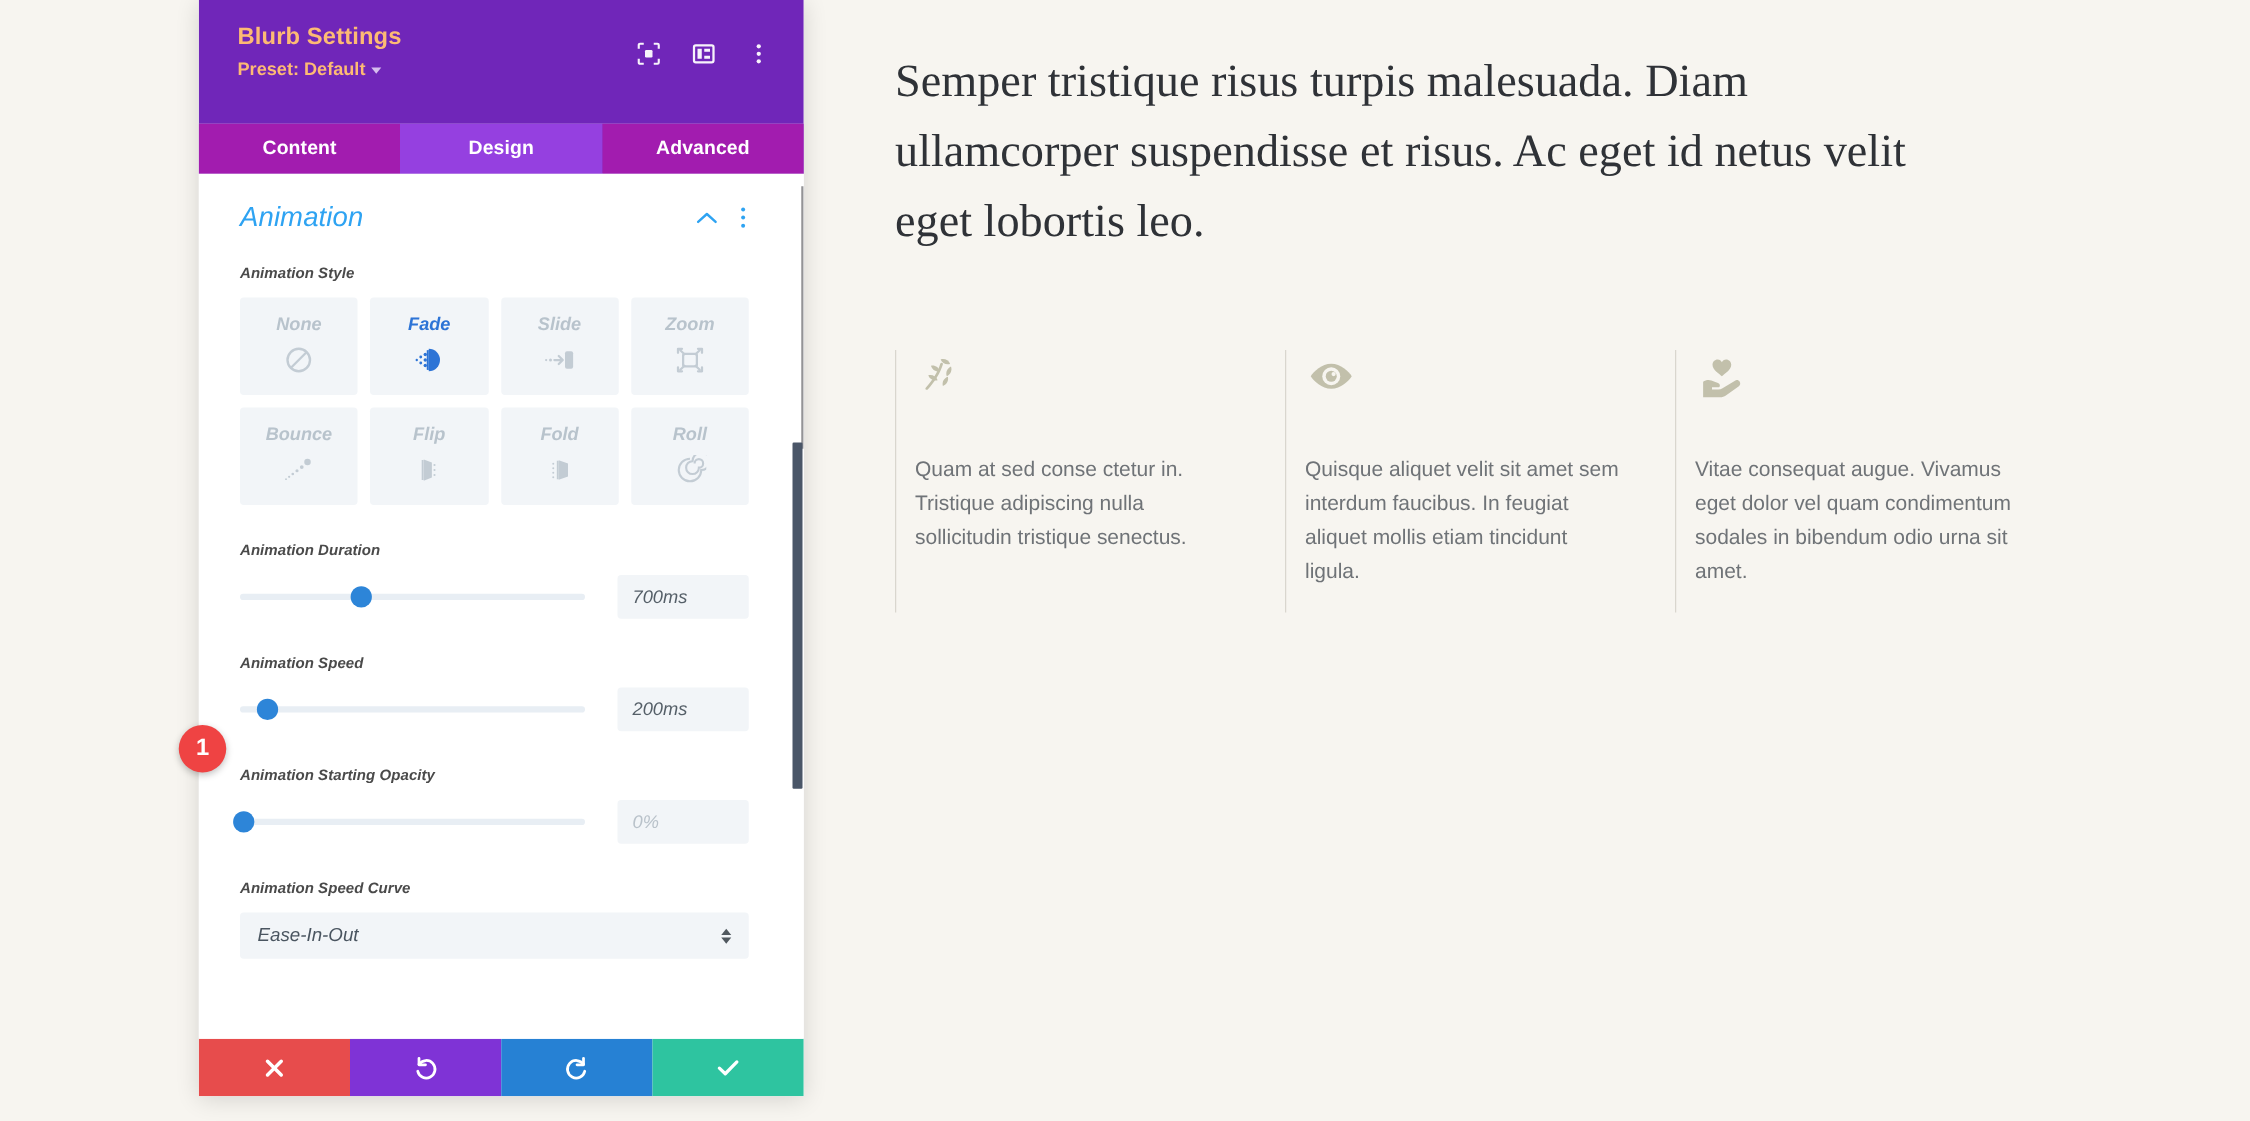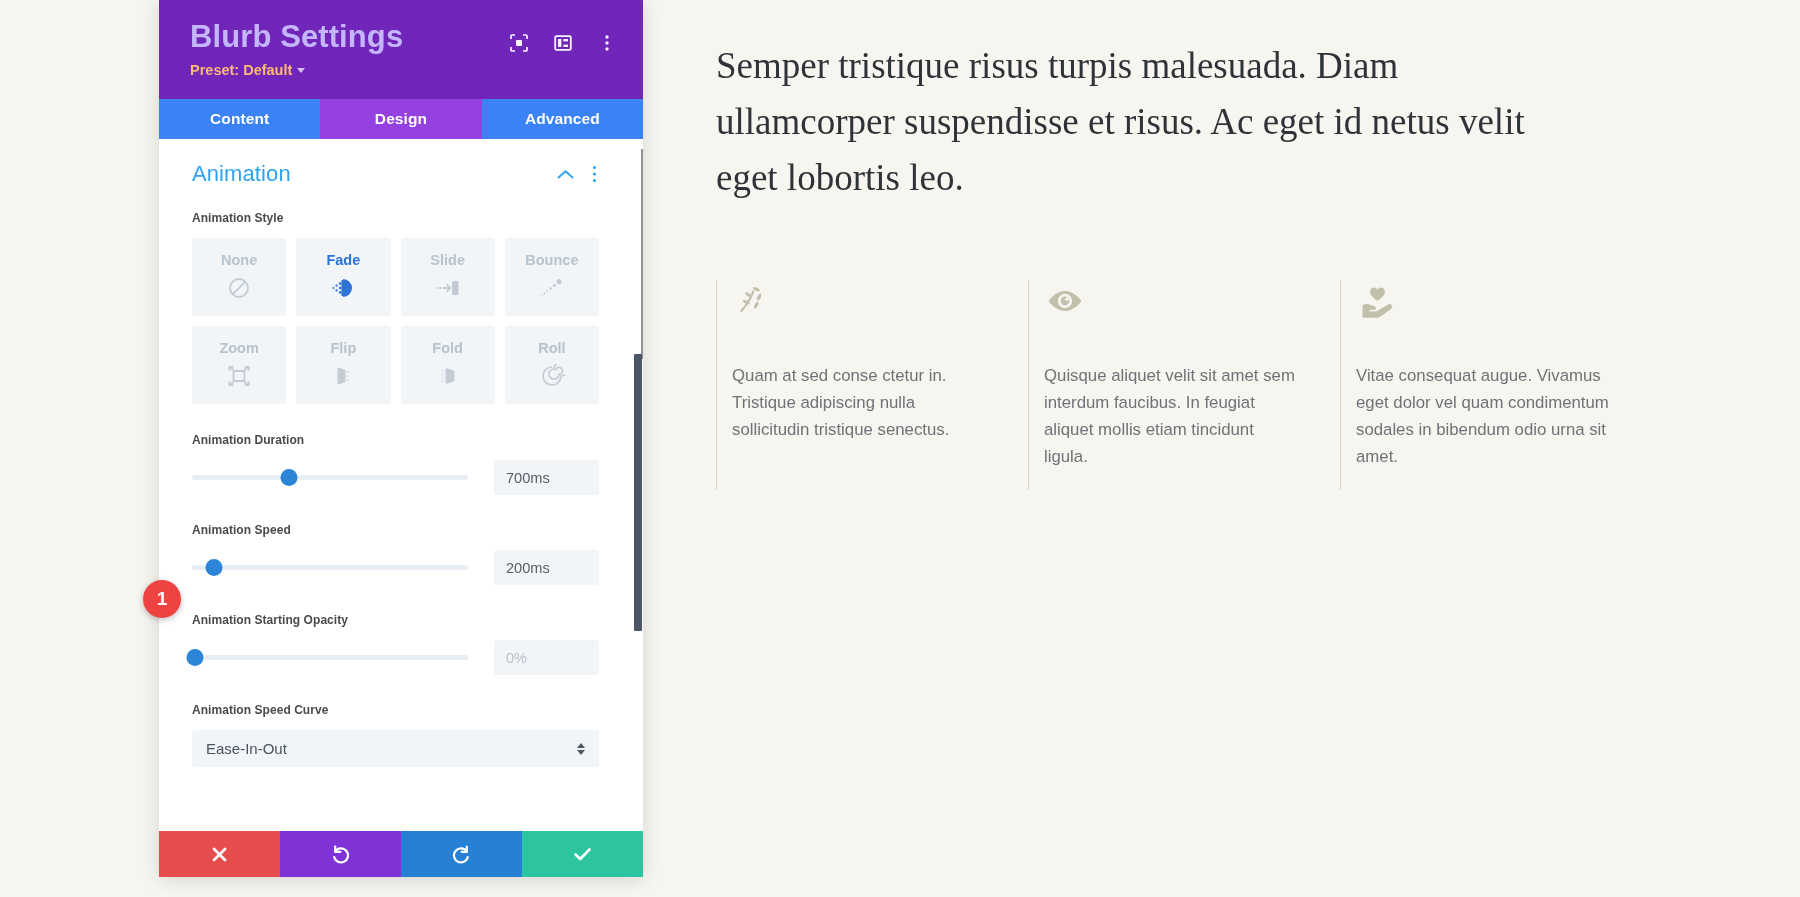--- a/index.html
+++ b/index.html
@@ -36,22 +36,22 @@
     background: #7026b9;
     padding: 14px 22px 12px 31px;
     display: flex;
     align-items: flex-start;
     justify-content: space-between;
     flex: 0 0 auto;
     height: 99px;
   }
   .header-titles { padding-top: 5px; }
   .panel-title {
-    color: #c4b5fd;
-    font-size: 31px;
+    color: #fdba74;
+    font-size: 19px;
     font-weight: bold;
     line-height: 1.15;
     letter-spacing: 0.1px;
   }
   .panel-preset {
     color: #fdba74;
     font-size: 14.5px;
     font-weight: bold;
     margin-top: 7px;
     display: flex;
@@ -91,32 +91,33 @@
   }
   .panel-tab {
     flex: 1;
     display: flex;
     align-items: center;
     justify-content: center;
     color: #ffffff;
     font-size: 15.5px;
     font-weight: bold;
     cursor: pointer;
-    background: #3b82f6;
+    background: #a21caf;
     letter-spacing: .1px;
   }
   .panel-tab.active { background: #9540e0; }
 
   
   .panel-body {
     flex: 1 1 auto;
     position: relative;
     overflow: hidden;
     background: #ffffff;
     padding: 0 0 4px 0;
+    font-style: italic;
   }
   .panel-body-inner {
     padding: 22px 44px 10px 33px;
   }
 
   .section-head {
     display: flex;
     align-items: center;
     justify-content: space-between;
     margin-bottom: 24px;
@@ -460,40 +461,40 @@
             <svg width="26" height="24" viewBox="0 0 26 24">
               <rect x="17" y="5" width="6.5" height="14" rx="1.6" fill="#c3ccd4"></rect>
               <path d="M8.5 12h6.5M12 8.8l3.2 3.2-3.2 3.2" fill="none" stroke="#c3ccd4" stroke-width="1.8" stroke-linecap="round" stroke-linejoin="round"></path>
               <circle cx="5.4" cy="12" r="1.2" fill="#c3ccd4"></circle>
               <circle cx="1.9" cy="12" r="0.9" fill="#c3ccd4"></circle>
             </svg>
           </span>
         </div>
 
         <div class="anim-cell">
+          <span class="anim-label">Zoom</span>
+          <span class="anim-icon">
+            <svg width="26" height="24" viewBox="0 0 26 24" fill="none" stroke="#c3ccd4" stroke-width="1.8" stroke-linecap="round" stroke-linejoin="round">
+              <rect x="7.5" y="7" width="11" height="10" rx="1.2"></rect>
+              <path d="M5.2 4.2l3.4 3.2M20.8 4.2l-3.4 3.2M5.2 19.8l3.4-3.2M20.8 19.8l-3.4-3.2"></path>
+              <path d="M3.4 3v3.2M3.4 3h3.2M22.6 3v3.2M22.6 3h-3.2M3.4 21v-3.2M3.4 21h3.2M22.6 21v-3.2M22.6 21h-3.2"></path>
+            </svg>
+          </span>
+        </div>
+
+        <div class="anim-cell">
           <span class="anim-label">Bounce</span>
           <span class="anim-icon">
             <svg width="26" height="24" viewBox="0 0 26 24">
               <circle cx="20" cy="5.5" r="2.6" fill="#c3ccd4"></circle>
               <circle cx="15.4" cy="9.6" r="1.5" fill="#c3ccd4"></circle>
               <circle cx="11.6" cy="12.6" r="1.25" fill="#c3ccd4"></circle>
               <circle cx="8.2" cy="15.2" r="1.05" fill="#c3ccd4"></circle>
               <circle cx="5.3" cy="17.4" r="0.9" fill="#c3ccd4"></circle>
               <circle cx="2.8" cy="19.3" r="0.75" fill="#c3ccd4"></circle>
-            </svg>
-          </span>
-        </div>
-
-        <div class="anim-cell">
-          <span class="anim-label">Zoom</span>
-          <span class="anim-icon">
-            <svg width="26" height="24" viewBox="0 0 26 24" fill="none" stroke="#c3ccd4" stroke-width="1.8" stroke-linecap="round" stroke-linejoin="round">
-              <rect x="7.5" y="7" width="11" height="10" rx="1.2"></rect>
-              <path d="M5.2 4.2l3.4 3.2M20.8 4.2l-3.4 3.2M5.2 19.8l3.4-3.2M20.8 19.8l-3.4-3.2"></path>
-              <path d="M3.4 3v3.2M3.4 3h3.2M22.6 3v3.2M22.6 3h-3.2M3.4 21v-3.2M3.4 21h3.2M22.6 21v-3.2M22.6 21h-3.2"></path>
             </svg>
           </span>
         </div>
 
         <div class="anim-cell">
           <span class="anim-label">Flip</span>
           <span class="anim-icon">
             <svg width="26" height="24" viewBox="0 0 26 24">
               <path d="M9 3.5L15.5 6v12L9 20.5z" fill="#c3ccd4"></path>
               <path d="M8.1 4v16" stroke="#c3ccd4" stroke-width="1.5"></path>

